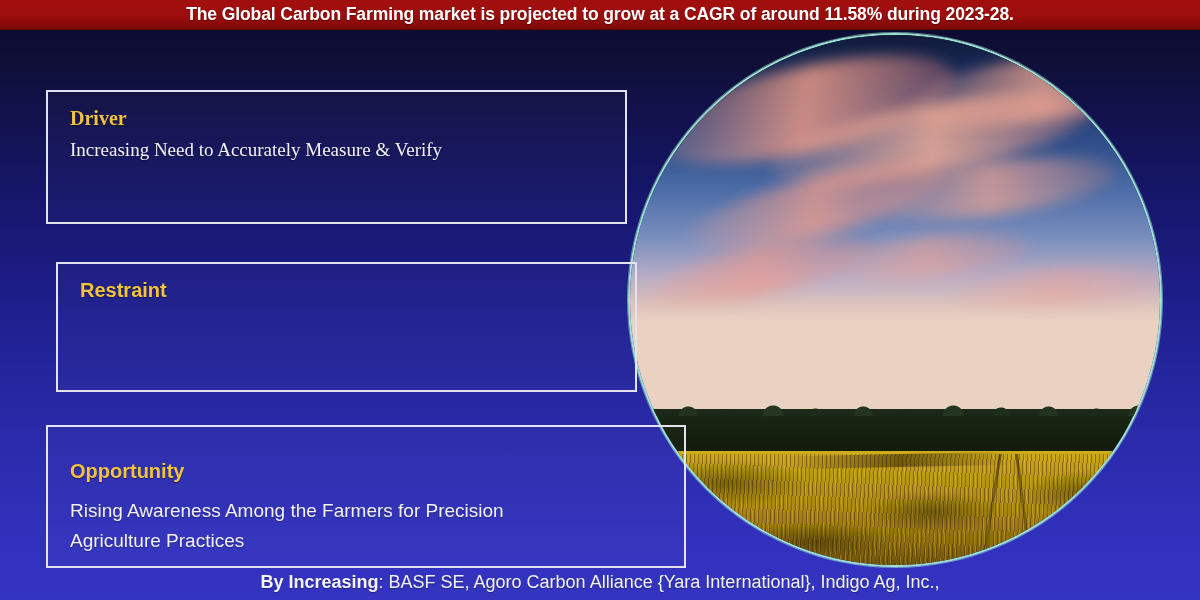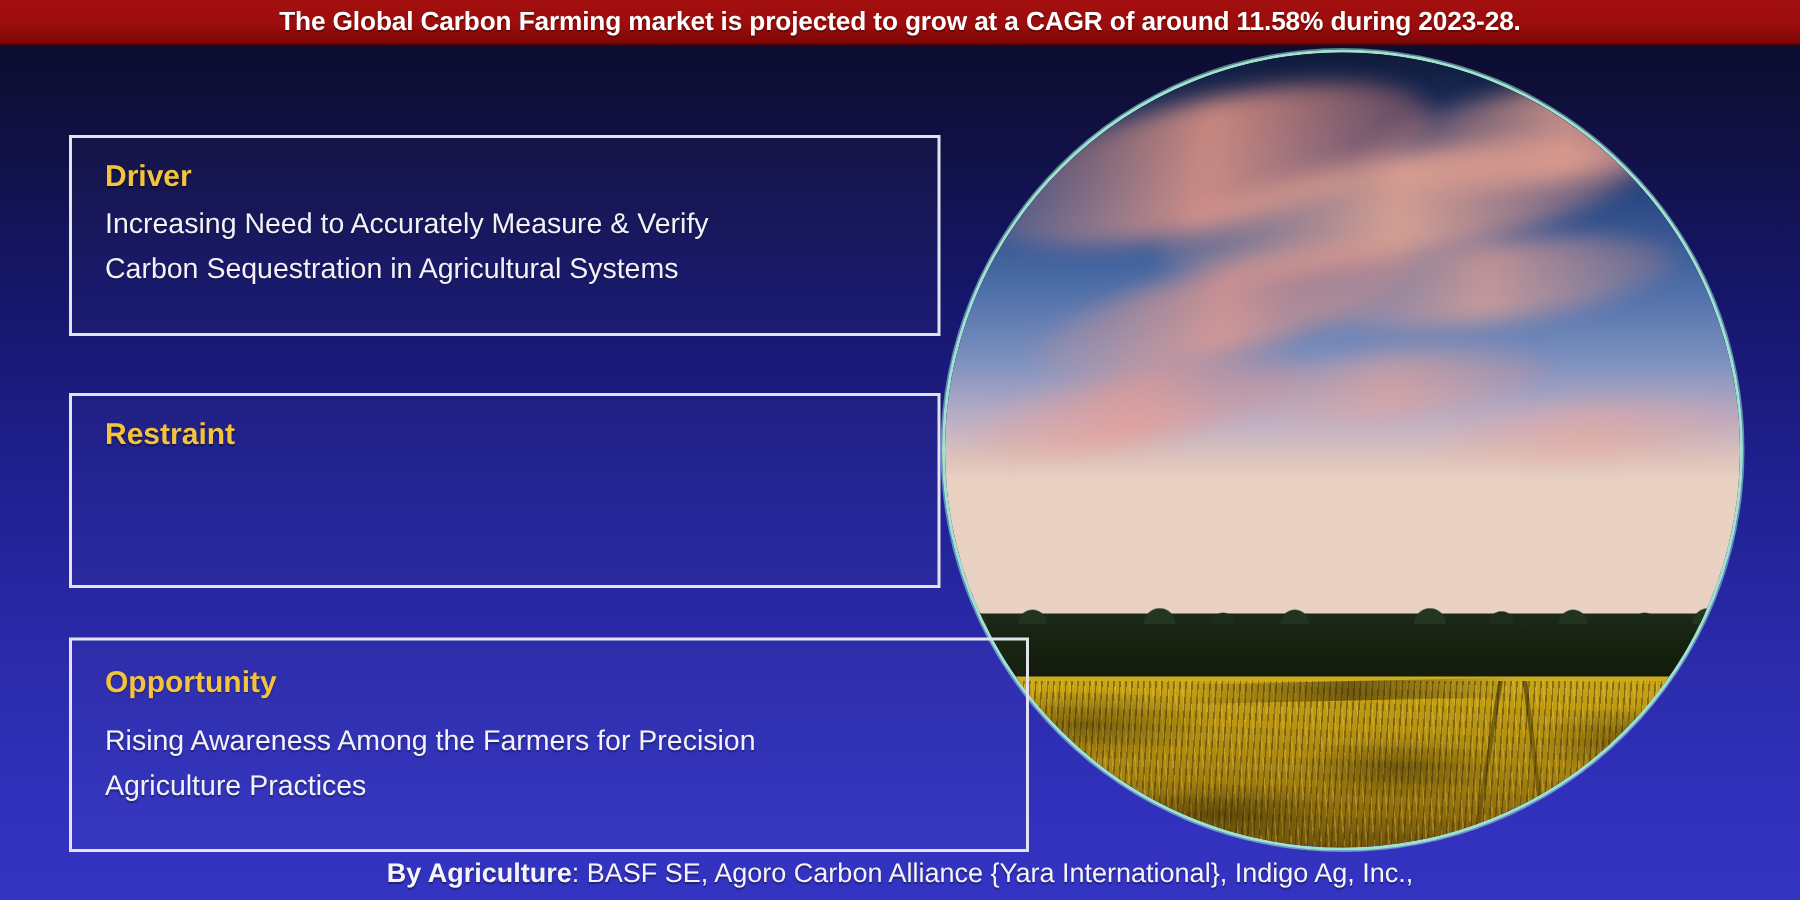--- a/index.html
+++ b/index.html
@@ -164,23 +164,23 @@
   .sp4 { left:20%; top:92%;  width:30%; height:7%; }
 
   
   .factor-box {
     position:absolute;
     border:2px solid #e3e3ee;
     background:rgba(255,255,255,0.02);
     z-index:30;
     padding:14px 22px 10px 22px;
   }
-  #box-driver      { left:46px;  top:90px;  width:581px; height:134px; }
-  #box-restraint   { left:46px;  top:262px; width:581px; height:130px; }
-  #box-opportunity { left:46px;  top:425px; width:640px; height:143px; padding-top:16px; }
+  #box-driver      { left:46px;  top:90px;  width:581px; height:134px;font-family:Liberation Serif, serif; }
+  #box-restraint   { left:56px;  top:262px; width:581px; height:130px; }
+  #box-opportunity { left:46px;  top:425px; width:640px; height:143px; padding-top:32px; }
 
   .factor-title {
     color:#f2c33e;
     font-size:20px;
     font-weight:bold;
     line-height:1.25;
     margin-bottom:4px;
     text-shadow:0 1px 1px rgba(0,0,0,.45);
   }
   #box-opportunity .factor-title { margin-bottom:12px; }
@@ -237,33 +237,32 @@
       <div class="shadow-patch sp2"></div>
       <div class="shadow-patch sp3"></div>
       <div class="shadow-patch sp4"></div>
     </div>
   </div>
 
   <div class="factor-box" id="box-driver">
     <div class="factor-title">Driver</div>
     <div class="factor-body">
       <span>Increasing Need to Accurately Measure &amp; Verify</span>
-      <span>Carbon Sequestration in Agricultural Systems</span>
     </div>
   </div>
 
   <div class="factor-box" id="box-restraint">
     <div class="factor-title">Restraint</div>
     <div class="factor-body">
     </div>
   </div>
 
   <div class="factor-box" id="box-opportunity">
     <div class="factor-title">Opportunity</div>
     <div class="factor-body">
       <span>Rising Awareness Among the Farmers for Precision</span>
       <span>Agriculture Practices</span>
     </div>
   </div>
 
-  <div id="footer-line"><span id="footer-label">By Agriculture</span><span>: </span><span>BASF SE, Agoro Carbon Alliance {Yara International}, Indigo Ag, Inc.,</span></div>
+  <div id="footer-line"><span id="footer-label">By Increasing</span><span>: </span><span>BASF SE, Agoro Carbon Alliance {Yara International}, Indigo Ag, Inc.,</span></div>
 
 </div>
 
 </body></html>

